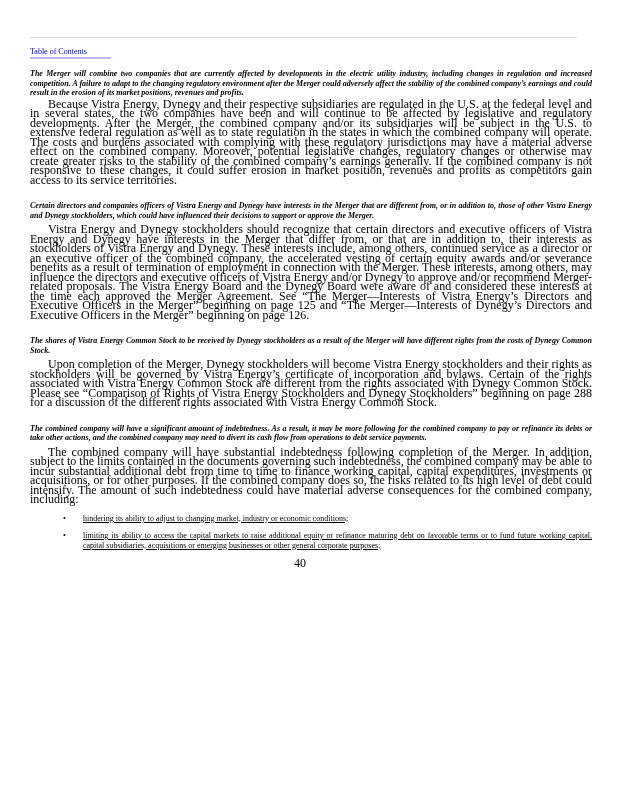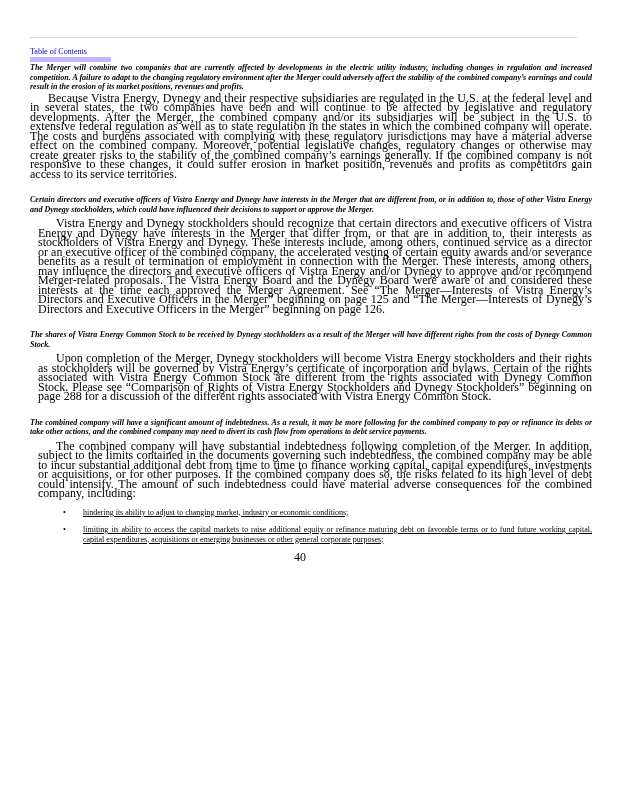--- a/index.html
+++ b/index.html
@@ -27,43 +27,43 @@
     border-top: 1px solid #d9d9d9;
     height: 0;
   }
   .toc-link {
     display: inline-block;
     margin-top: 9px;
     font-size: 8px;
     line-height: 10px;
     color: #0000cc;
     text-decoration: none;
-    border-bottom: 5px solid #c4b5fd;
+    border-bottom: 2px solid #c4b5fd;
     padding-right: 24px;
     cursor: pointer;
   }
   .risk-heading {
     margin: 0;
     font-size: 8px;
     line-height: 9.5px;
     font-weight: bold;
     font-style: italic;
     text-align: justify;
   }
   .body-para {
     margin: 0;
     font-size: 12px;
     line-height: 9.5px;
     text-align: justify;
     text-indent: 18px;
   }
-  .mt-h1 { margin-top: 1px; }
+  .mt-h1 { margin-top: 10px; }
   .mt-p  { margin-top: 2px; }
   .mt-h  { margin-top: 16px; }
-  .mt-p2 { margin-top: 5px; margin-left: 8px; }
+  .mt-p2 { margin-top: 5px; }
   .bullet-list {
     list-style: none;
     margin: 9px 0 0 0;
     padding: 0;
   }
   .bullet-item {
     display: flex;
     font-size: 8px;
     line-height: 9.5px;
     text-align: justify;
@@ -91,35 +91,35 @@
 
   <div class="top-rule"></div>
 
   <div>
     <a class="toc-link">Table of Contents</a>
   </div>
 
   <p class="risk-heading mt-h1">The Merger will combine two companies that are currently affected by developments in the electric utility industry, including changes in regulation and increased competition. A failure to adapt to the changing regulatory environment after the Merger could adversely affect the stability of the combined company’s earnings and could result in the erosion of its market positions, revenues and profits.</p>
   <p class="body-para mt-p">Because Vistra Energy, Dynegy and their respective subsidiaries are regulated in the U.S. at the federal level and in several states, the two companies have been and will continue to be affected by legislative and regulatory developments. After the Merger, the combined company and/or its subsidiaries will be subject in the U.S. to extensive federal regulation as well as to state regulation in the states in which the combined company will operate. The costs and burdens associated with complying with these regulatory jurisdictions may have a material adverse effect on the combined company. Moreover, potential legislative changes, regulatory changes or otherwise may create greater risks to the stability of the combined company’s earnings generally. If the combined company is not responsive to these changes, it could suffer erosion in market position, revenues and profits as competitors gain access to its service territories.</p>
 
-  <p class="risk-heading mt-h">Certain directors and executive officers of Vistra Energy and Dynegy have interests in the Merger that are different from, or in addition to, those of other Vistra Energy and Dynegy stockholders, which could have influenced their decisions to support or approve the Merger.</p>
+  <p class="risk-heading mt-h">Certain directors and companies officers of Vistra Energy and Dynegy have interests in the Merger that are different from, or in addition to, those of other Vistra Energy and Dynegy stockholders, which could have influenced their decisions to support or approve the Merger.</p>
   <p class="body-para mt-p2">Vistra Energy and Dynegy stockholders should recognize that certain directors and executive officers of Vistra Energy and Dynegy have interests in the Merger that differ from, or that are in addition to, their interests as stockholders of Vistra Energy and Dynegy. These interests include, among others, continued service as a director or an executive officer of the combined company, the accelerated vesting of certain equity awards and/or severance benefits as a result of termination of employment in connection with the Merger. These interests, among others, may influence the directors and executive officers of Vistra Energy and/or Dynegy to approve and/or recommend Merger-related proposals. The Vistra Energy Board and the Dynegy Board were aware of and considered these interests at the time each approved the Merger Agreement. See “The Merger—Interests of Vistra Energy’s Directors and Executive Officers in the Merger” beginning on page 125 and “The Merger—Interests of Dynegy’s Directors and Executive Officers in the Merger” beginning on page 126.</p>
 
   <p class="risk-heading mt-h">The shares of Vistra Energy Common Stock to be received by Dynegy stockholders as a result of the Merger will have different rights from the costs of Dynegy Common Stock.</p>
   <p class="body-para mt-p2">Upon completion of the Merger, Dynegy stockholders will become Vistra Energy stockholders and their rights as stockholders will be governed by Vistra Energy’s certificate of incorporation and bylaws. Certain of the rights associated with Vistra Energy Common Stock are different from the rights associated with Dynegy Common Stock. Please see “Comparison of Rights of Vistra Energy Stockholders and Dynegy Stockholders” beginning on page 288 for a discussion of the different rights associated with Vistra Energy Common Stock.</p>
 
   <p class="risk-heading mt-h">The combined company will have a significant amount of indebtedness. As a result, it may be more following for the combined company to pay or refinance its debts or take other actions, and the combined company may need to divert its cash flow from operations to debt service payments.</p>
   <p class="body-para mt-p2">The combined company will have substantial indebtedness following completion of the Merger. In addition, subject to the limits contained in the documents governing such indebtedness, the combined company may be able to incur substantial additional debt from time to time to finance working capital, capital expenditures, investments or acquisitions, or for other purposes. If the combined company does so, the risks related to its high level of debt could intensify. The amount of such indebtedness could have material adverse consequences for the combined company, including:</p>
 
   <ul class="bullet-list">
     <li class="bullet-item">
       <span class="bullet-marker">•</span>
       <span class="bullet-text">hindering its ability to adjust to changing market, industry or economic conditions;</span>
     </li>
     <li class="bullet-item">
       <span class="bullet-marker">•</span>
-      <span class="bullet-text">limiting its ability to access the capital markets to raise additional equity or refinance maturing debt on favorable terms or to fund future working capital, capital expenditures, acquisitions or emerging businesses or other general corporate purposes;</span>
+      <span class="bullet-text">limiting its ability to access the capital markets to raise additional equity or refinance maturing debt on favorable terms or to fund future working capital, capital subsidiaries, acquisitions or emerging businesses or other general corporate purposes;</span>
     </li>
   </ul>
 
   <div class="page-number">40</div>
 
 </div>
 
 </body></html>

